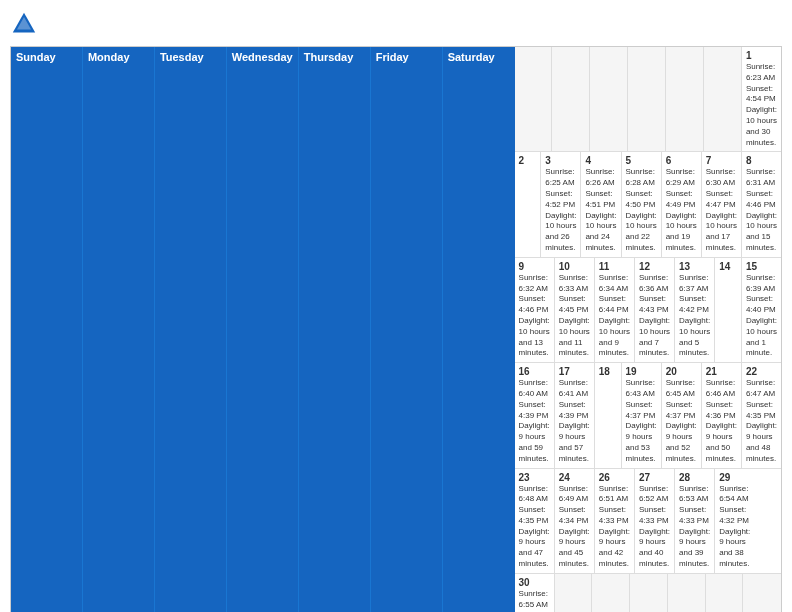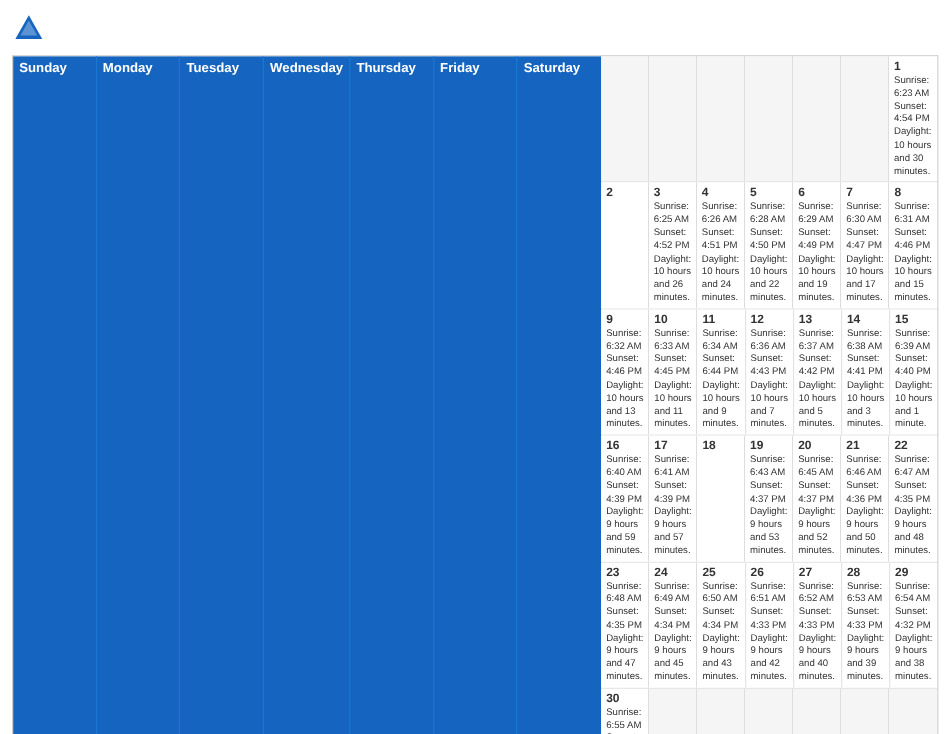--- a/index.html
+++ b/index.html
@@ -220,23 +220,20 @@
 Daylight: 10 hours and 7 minutes.</div>
           </div>
           <div class="cal-cell">
             <span class="day-num">13</span>
             <div class="cell-info">Sunrise: 6:37 AM
 Sunset: 4:42 PM
 Daylight: 10 hours and 5 minutes.</div>
           </div>
           <div class="cal-cell">
             <span class="day-num">14</span>
-            <div class="cell-info">Sunrise: 6:38 AM
-Sunset: 4:41 PM
-Daylight: 10 hours and 3 minutes.</div>
           </div>
           <div class="cal-cell">
             <span class="day-num">15</span>
             <div class="cell-info">Sunrise: 6:39 AM
 Sunset: 4:40 PM
 Daylight: 10 hours and 1 minute.</div>
           </div>
         </div>
         <div class="cal-row">
           <div class="cal-cell">
@@ -284,26 +281,20 @@
             <span class="day-num">23</span>
             <div class="cell-info">Sunrise: 6:48 AM
 Sunset: 4:35 PM
 Daylight: 9 hours and 47 minutes.</div>
           </div>
           <div class="cal-cell">
             <span class="day-num">24</span>
             <div class="cell-info">Sunrise: 6:49 AM
 Sunset: 4:34 PM
 Daylight: 9 hours and 45 minutes.</div>
-          </div>
-          <div class="cal-cell">
-            <span class="day-num">25</span>
-            <div class="cell-info">Sunrise: 6:50 AM
-Sunset: 4:34 PM
-Daylight: 9 hours and 43 minutes.</div>
           </div>
           <div class="cal-cell">
             <span class="day-num">26</span>
             <div class="cell-info">Sunrise: 6:51 AM
 Sunset: 4:33 PM
 Daylight: 9 hours and 42 minutes.</div>
           </div>
           <div class="cal-cell">
             <span class="day-num">27</span>
             <div class="cell-info">Sunrise: 6:52 AM

